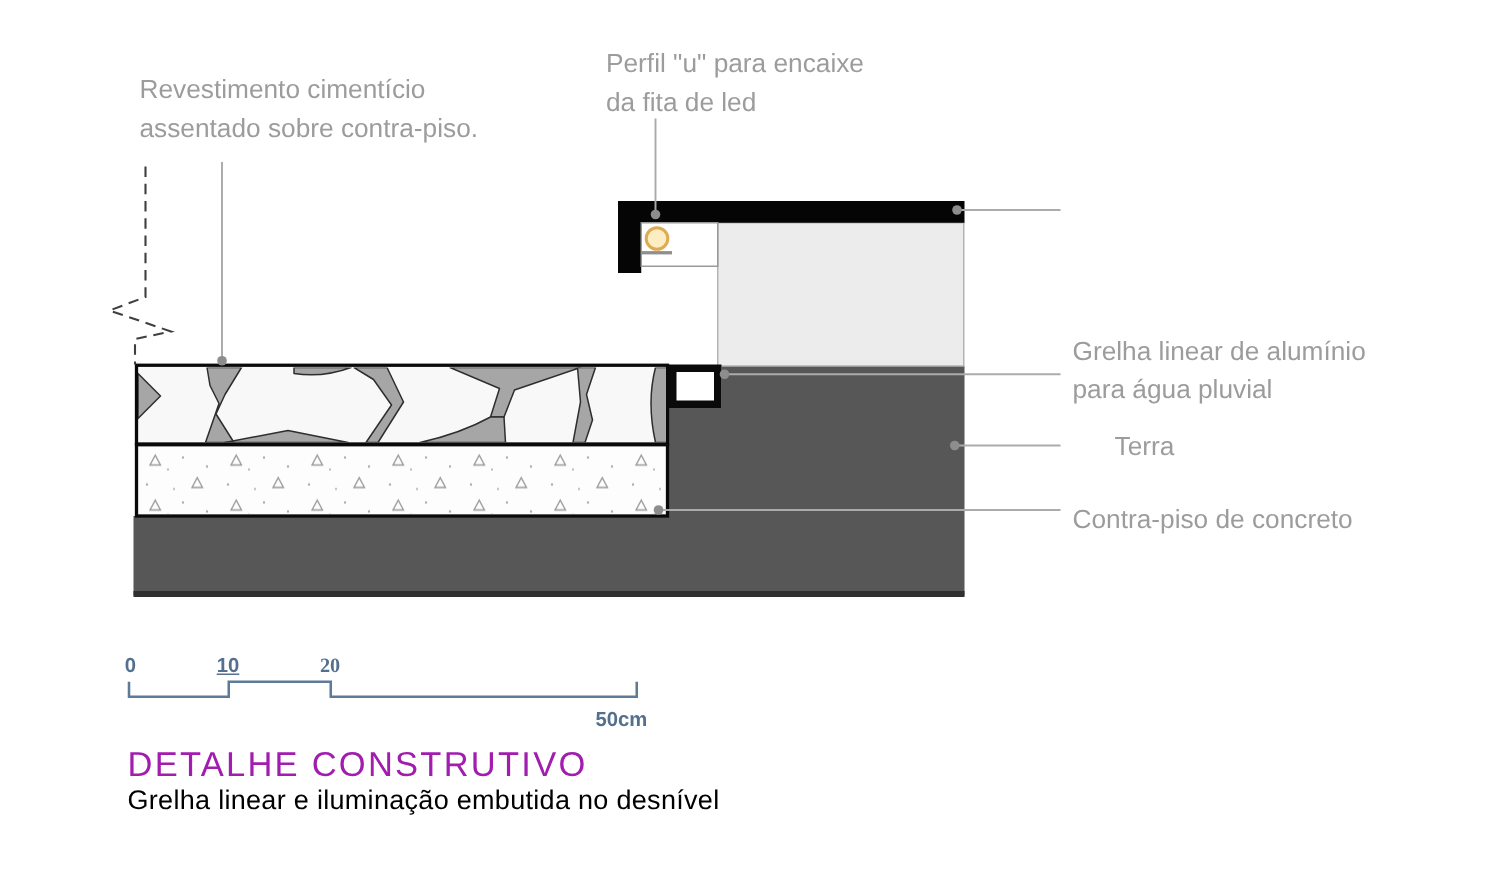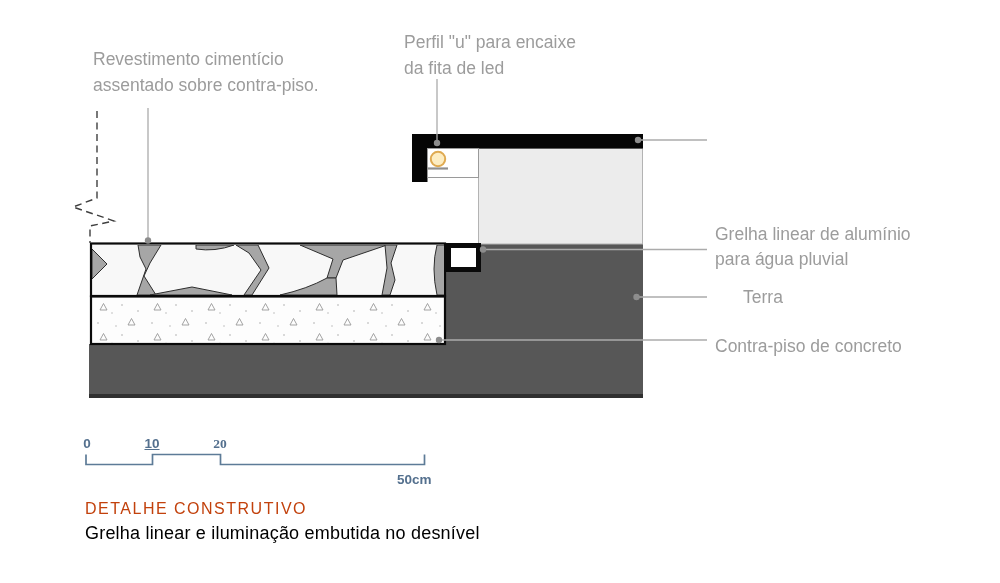--- a/index.html
+++ b/index.html
@@ -8,21 +8,21 @@
     overflow:hidden;font-family:"Liberation Sans", sans-serif;
   }
   .canvas svg{position:absolute;left:0;top:0;}
   .txt{position:absolute;color:#9c9c9c;white-space:pre-line;}
   .ann{font-size:17.5px;line-height:26px;}
   .rlabel{font-size:17.5px;line-height:25px;}
   .scale-num{
     position:absolute;color:#54708e;font-size:13.5px;font-weight:bold;
     line-height:14px;text-align:center;white-space:nowrap;
   }
-  .title-main{position:absolute;color:#c2410c;font-size:16px;letter-spacing:1.5px;line-height:24px;}
+  .title-main{position:absolute;color:#a21caf;font-size:23px;letter-spacing:1.5px;line-height:24px;}
   .title-sub{position:absolute;color:#000000;font-size:18px;letter-spacing:0.2px;line-height:23px;}
 </style>
 </head>
 <body>
 
 <div class="canvas">
 
   <svg width="1000" height="583" viewBox="0 0 1000 583">
     <defs>
       <pattern id="stipple" x="92" y="299" width="54" height="30" patternUnits="userSpaceOnUse">

